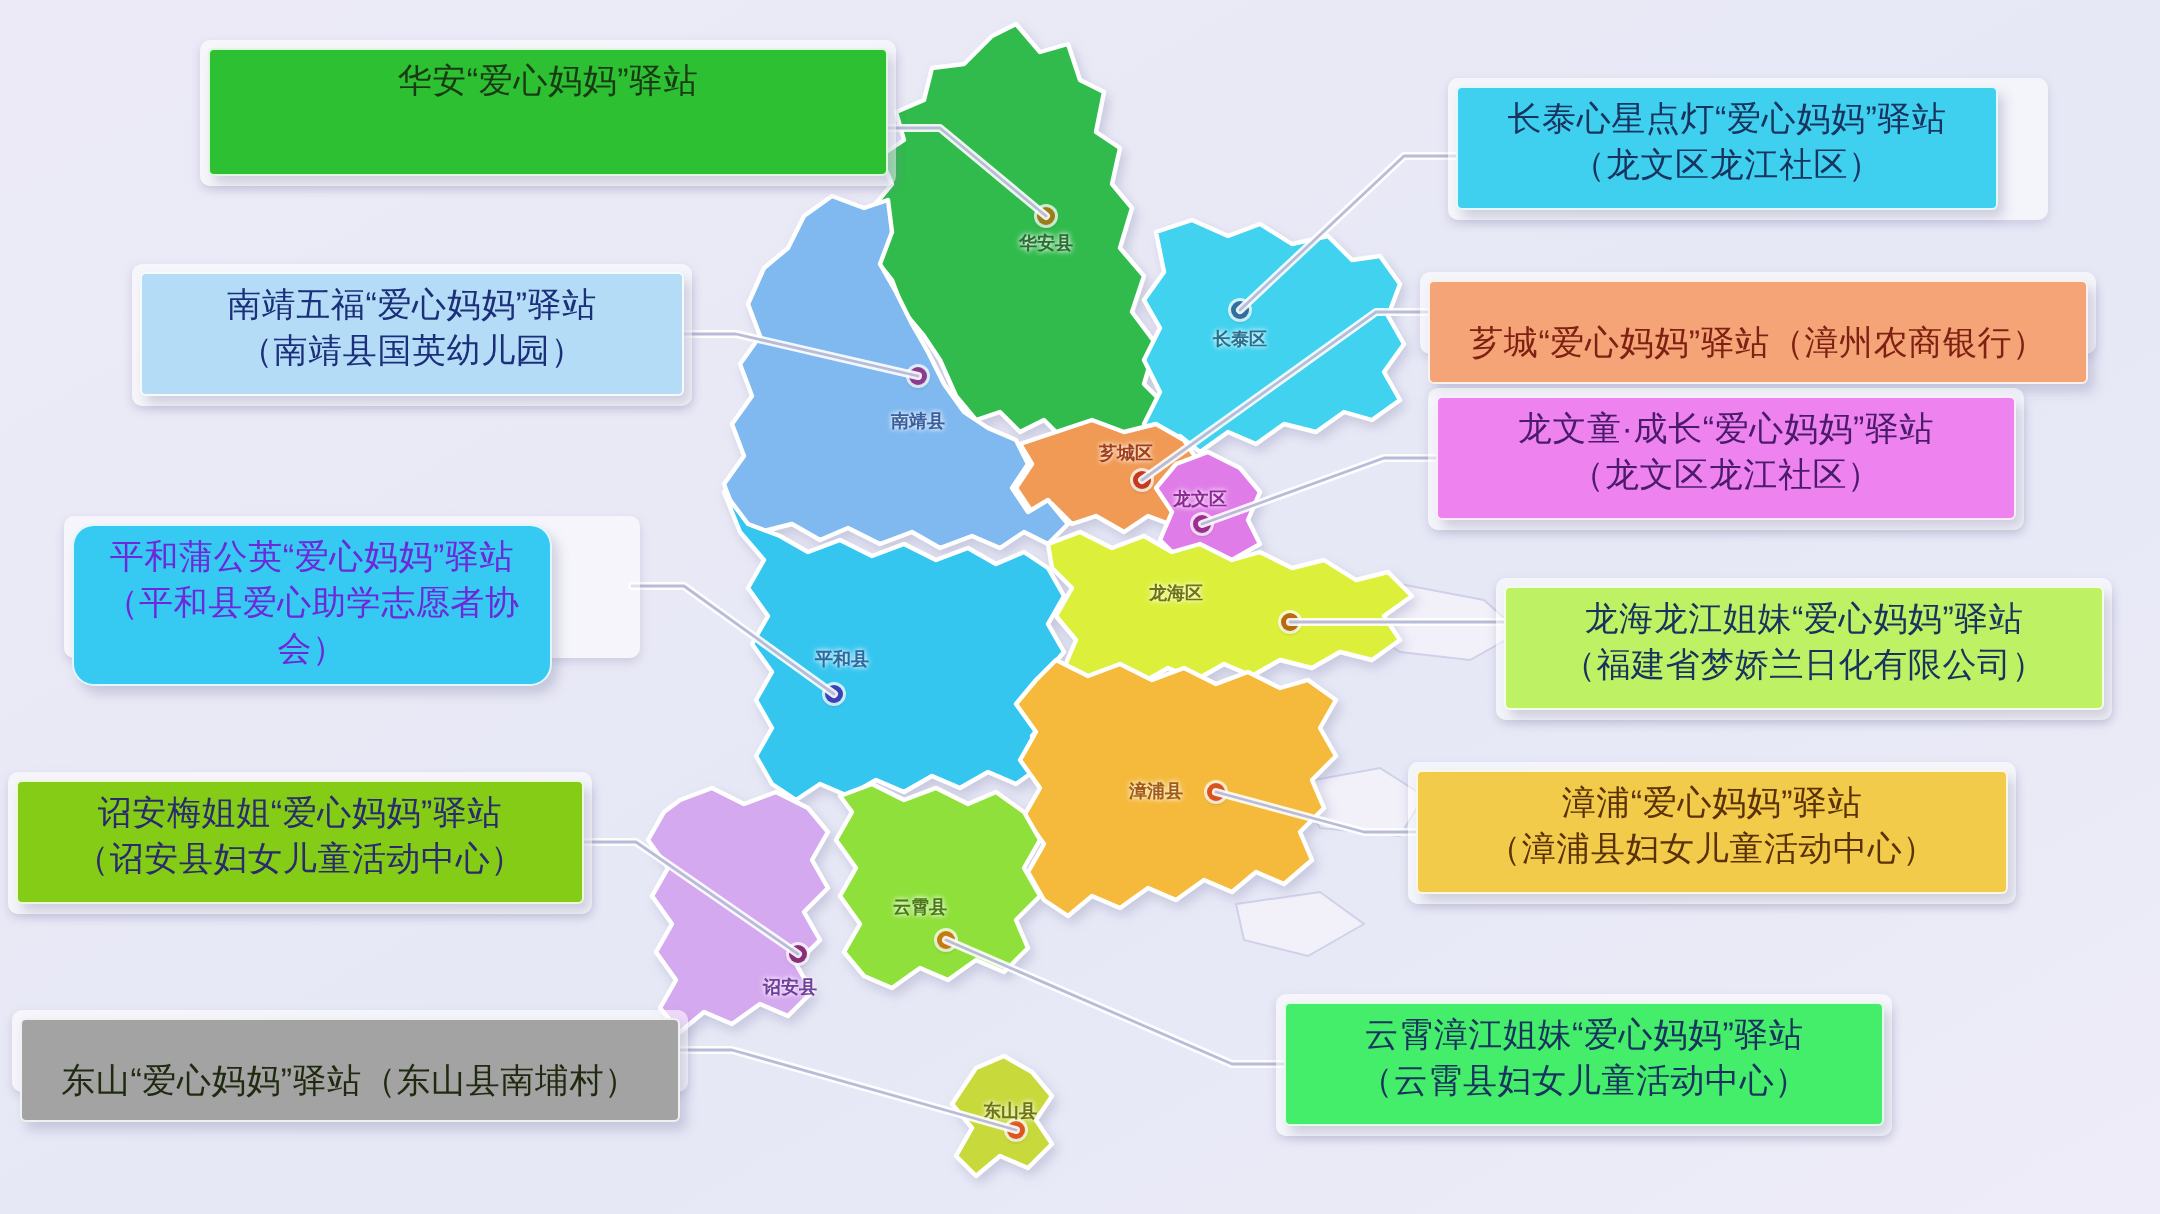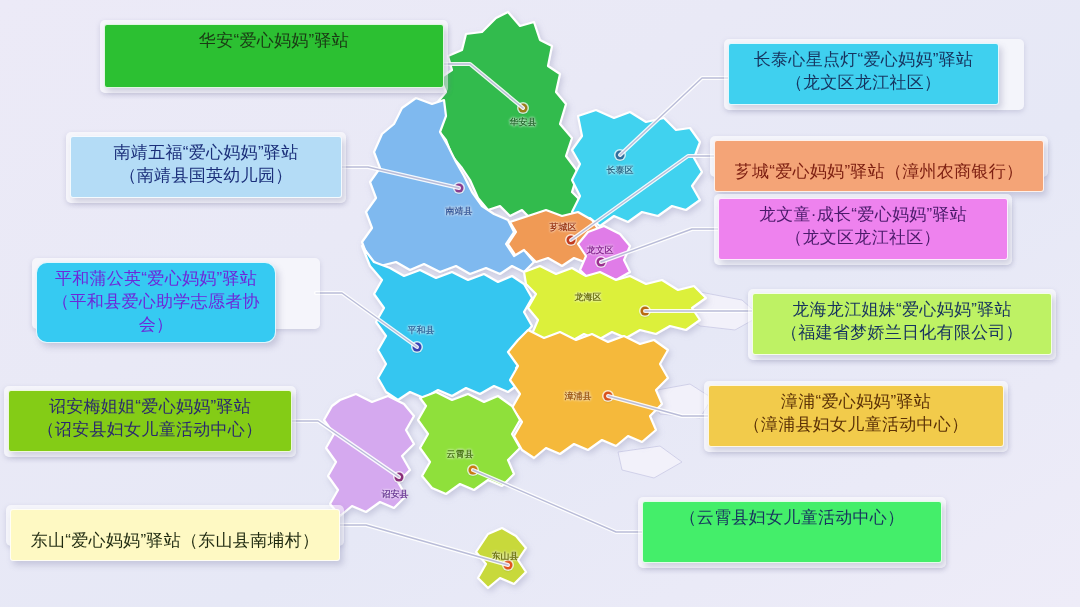--- a/index.html
+++ b/index.html
@@ -191,24 +191,24 @@
       <div class="callout" style="left: 728px; top: 43px; width: 271px; min-height: 62px; background: rgb(63, 208, 239); color: rgb(23, 51, 94);"><span class="l1">长泰心星点灯“爱心妈妈”驿站</span><span class="l2">（龙文区龙江社区）</span></div>
       <div class="halo" style="left: 710px; top: 136px; width: 338px; height: 41px;"></div>
       <div class="callout one-line" style="left: 714px; top: 140px; width: 330px; min-height: 32px; background: rgb(244, 164, 119); color: rgb(126, 32, 18);"><span class="l1">芗城“爱心妈妈”驿站（漳州农商银行）</span></div>
       <div class="halo" style="left: 714px; top: 194px; width: 298px; height: 71px;"></div>
       <div class="callout" style="left: 718px; top: 198px; width: 290px; min-height: 62px; background: rgb(238, 130, 238); color: rgb(75, 27, 107);"><span class="l1">龙文童·成长“爱心妈妈”驿站</span><span class="l2">（龙文区龙江社区）</span></div>
       <div class="halo" style="left: 748px; top: 289px; width: 308px; height: 71px;"></div>
       <div class="callout" style="left: 752px; top: 293px; width: 300px; min-height: 62px; background: #bef264; color: rgb(23, 51, 94);"><span class="l1">龙海龙江姐妹“爱心妈妈”驿站</span><span class="l2">（福建省梦娇兰日化有限公司）</span></div>
       <div class="halo" style="left: 704px; top: 381px; width: 304px; height: 71px;"></div>
       <div class="callout" style="left: 708px; top: 385px; width: 296px; min-height: 62px; background: rgb(242, 203, 75); color: rgb(91, 50, 7);"><span class="l1">漳浦“爱心妈妈”驿站</span><span class="l2">（漳浦县妇女儿童活动中心）</span></div>
       <div class="halo" style="left: 638px; top: 497px; width: 308px; height: 71px;"></div>
-      <div class="callout" style="left: 642px; top: 501px; width: 300px; min-height: 62px; background: rgb(68, 238, 106); color: rgb(23, 51, 94);"><span class="l2">（云霄县妇女儿童活动中心）</span></div>
+      <div class="callout" style="left: 642px; top: 501px; width: 300px; min-height: 62px; background: rgb(68, 238, 106); color: rgb(23, 51, 94);"><span class="l1">云霄漳江姐妹“爱心妈妈”驿站</span><span class="l2">（云霄县妇女儿童活动中心）</span></div>
       <div class="halo" style="left: 66px; top: 132px; width: 280px; height: 71px;"></div>
       <div class="callout" style="left: 70px; top: 136px; width: 272px; min-height: 62px; background: rgb(180, 220, 246); color: rgb(27, 47, 122);"><span class="l1">南靖五福“爱心妈妈”驿站</span><span class="l2">（南靖县国英幼儿园）</span></div>
       <div class="halo" style="left: 32px; top: 258px; width: 288px; height: 71px;"></div>
       <div class="callout" style="left: 36px; top: 262px; width: 240px; min-height: 62px; background: rgb(54, 202, 242); color: #6d28d9; border-radius: 11px;"><span class="l1">平和蒲公英“爱心妈妈”驿站</span><span class="l2">（平和县爱心助学志愿者协会）</span></div>
       <div class="halo" style="left: 4px; top: 386px; width: 292px; height: 71px;"></div>
       <div class="callout" style="left: 8px; top: 390px; width: 284px; min-height: 62px; background: #84cc16; color: rgb(42, 42, 110);"><span class="l1">诏安梅姐姐“爱心妈妈”驿站</span><span class="l2">（诏安县妇女儿童活动中心）</span></div>
       <div class="halo" style="left: 6px; top: 505px; width: 338px; height: 41px;"></div>
-      <div class="callout one-line" style="left: 10px; top: 509px; width: 330px; min-height: 32px; background: #fef9c3; color: rgb(31, 42, 16);"><span class="l1">东山“爱心妈妈”驿站（东山县南埔村）</span></div>
+      <div class="callout one-line" style="left: 10px; top: 509px; width: 330px; min-height: 32px; background: #a3a3a3; color: rgb(31, 42, 16);"><span class="l1">东山“爱心妈妈”驿站（东山县南埔村）</span></div>
     </div>
 
 </div>
 
 </body></html>

